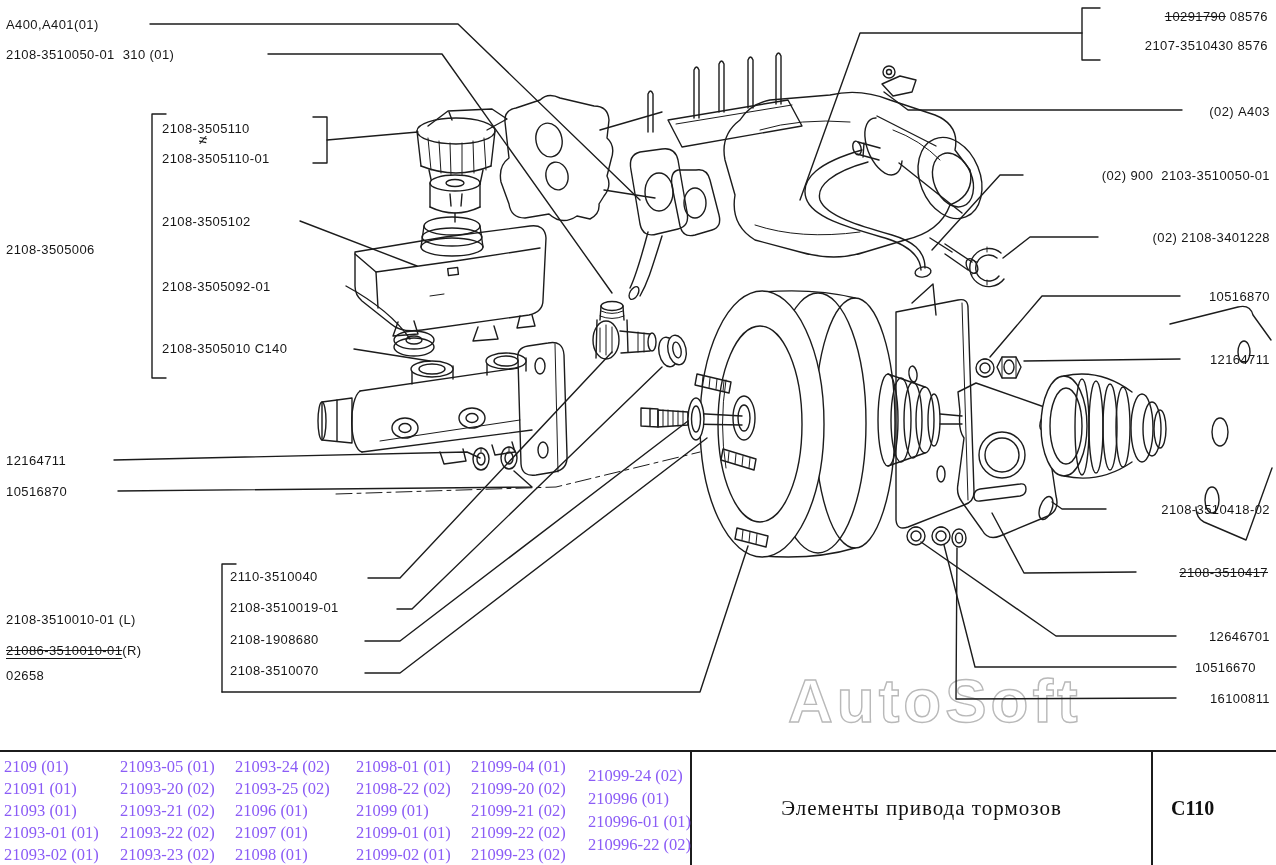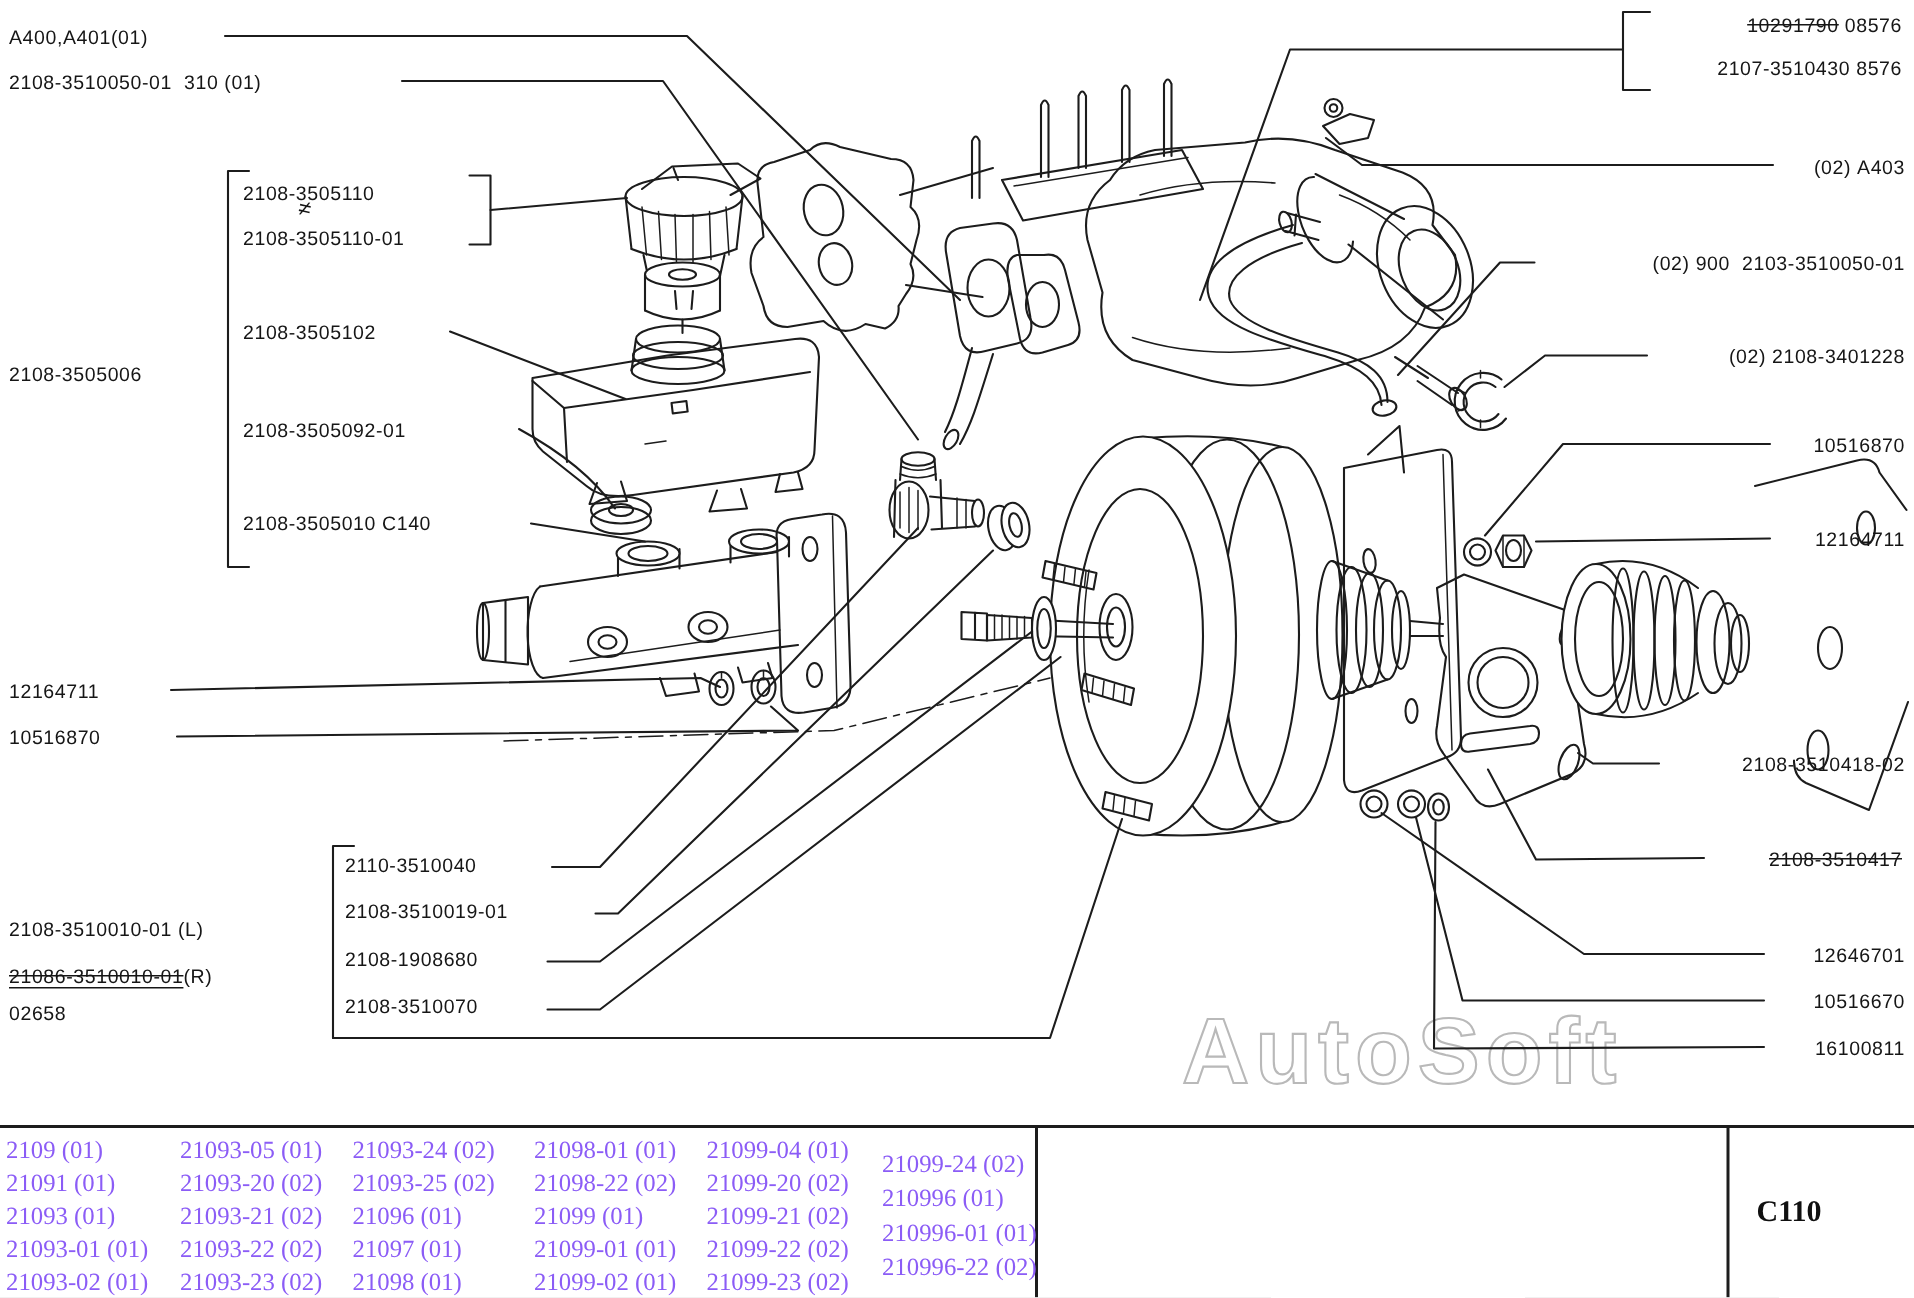--- a/index.html
+++ b/index.html
@@ -313,21 +313,21 @@
   <div class="lbl" style="right:8px;top:7px"><span class="s">10291790</span><span> 08576</span></div>
   <div class="lbl" style="right:8px;top:36px">2107-3510430 8576</div>
   <div class="lbl" style="right:6px;top:102px">(02) А403</div>
   <div class="lbl" style="right:6px;top:166px">(02) 900  2103-3510050-01</div>
   <div class="lbl" style="right:6px;top:228px">(02) 2108-3401228</div>
   <div class="lbl" style="right:6px;top:287px">10516870</div>
   <div class="lbl" style="right:6px;top:350px">12164711</div>
   <div class="lbl" style="right:6px;top:500px">2108-3510418-02</div>
   <div class="lbl s" style="right:8px;top:563px">2108-3510417</div>
   <div class="lbl" style="right:6px;top:627px">12646701</div>
-  <div class="lbl" style="right:6px;top:658px">10516670</div>
+  <div class="lbl" style="right:20px;top:658px">10516670</div>
   <div class="lbl" style="right:6px;top:689px">16100811</div>
 
   <div class="lbl" style="left:162px;top:119px">2108-3505110</div>
   <div class="neq" style="left:199px;top:131px">≠</div>
   <div class="lbl" style="left:162px;top:149px">2108-3505110-01</div>
   <div class="lbl" style="left:162px;top:212px">2108-3505102</div>
   <div class="lbl u" style="left:6px;top:240px">2108-3505006</div>
   <div class="lbl" style="left:162px;top:277px">2108-3505092-01</div>
   <div class="lbl" style="left:162px;top:339px"><span class="u">2108-3505010</span><span> С140</span></div>
   <div class="lbl" style="left:6px;top:451px">12164711</div>
@@ -381,14 +381,15 @@
     <div class="tcell" style="left:471px;top:822px">21099-22 (02)</div>
     <div class="tcell" style="left:471px;top:844px">21099-23 (02)</div>
   </div>
   <div>
     <div class="tcell" style="left:588px;top:765px">21099-24 (02)</div>
     <div class="tcell" style="left:588px;top:788px">210996 (01)</div>
     <div class="tcell" style="left:588px;top:811px">210996-01 (01)</div>
     <div class="tcell" style="left:588px;top:834px">210996-22 (02)</div>
   </div>
 
+  <div id="caption-cell">Элементы привода тормозов</div>
   <div id="code-cell">С110</div>
 </div>
 
 </body></html>

